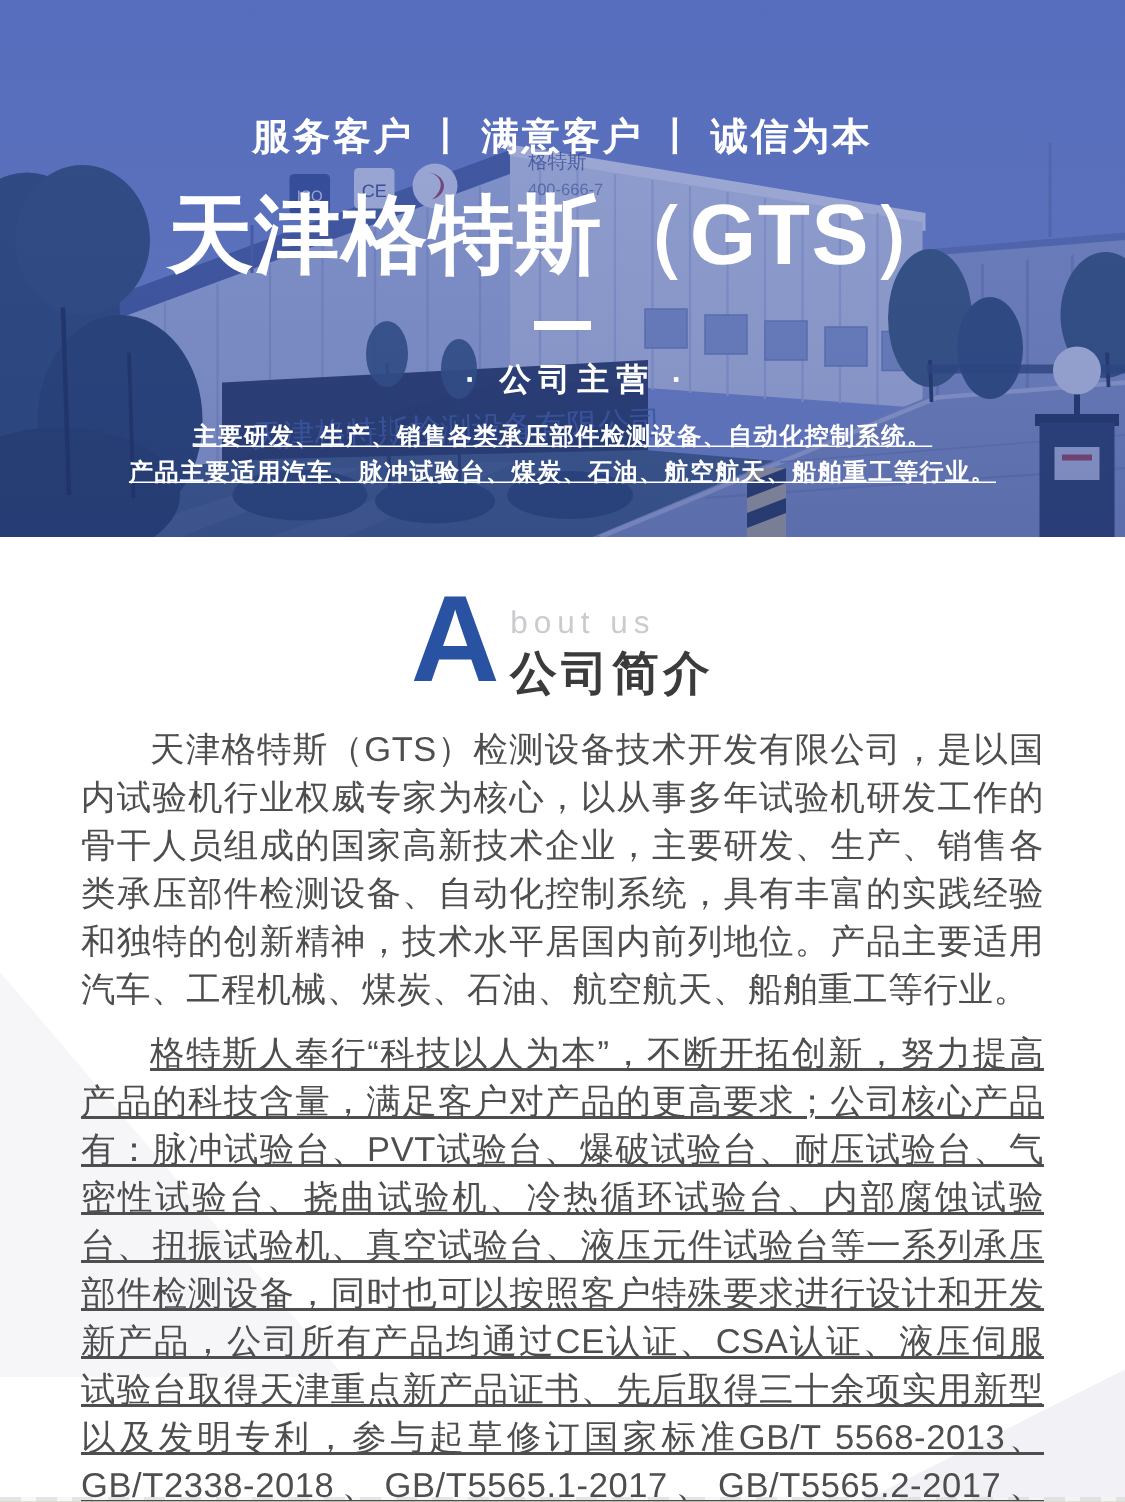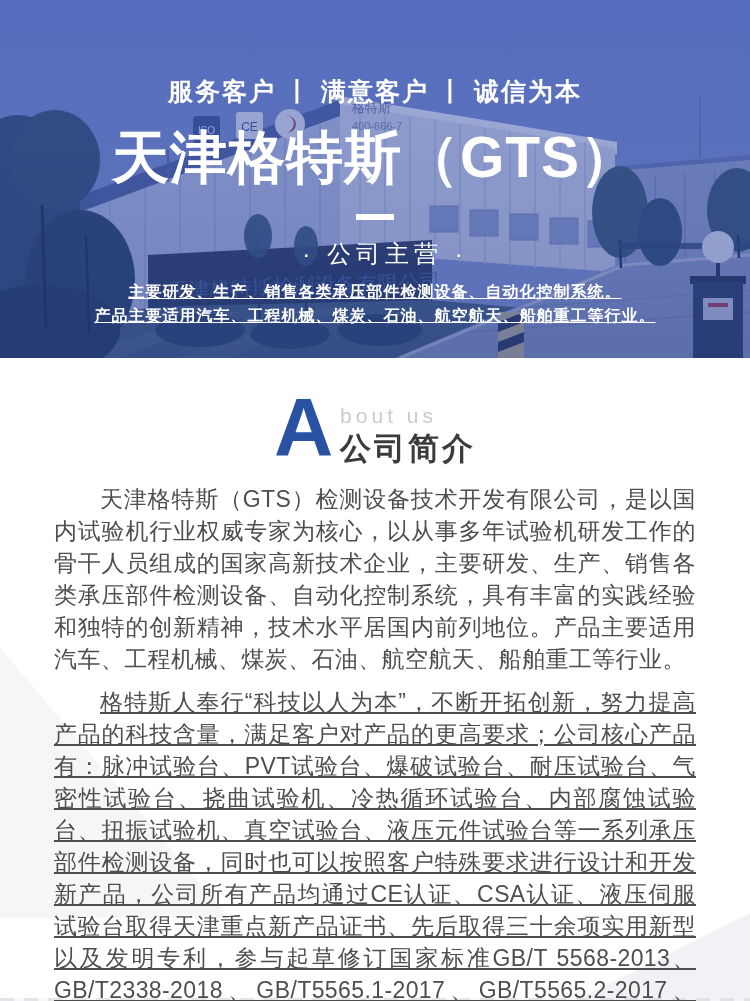--- a/index.html
+++ b/index.html
@@ -8,21 +8,21 @@
 
   
   .hero{position:relative;width:750px;height:358px;overflow:hidden;}
   .hero-photo{position:absolute;left:0;top:0;width:750px;height:358px;display:block;}
   .hero-overlay{position:absolute;left:0;top:0;right:0;bottom:0;
     background:linear-gradient(180deg,rgba(48,72,168,.40) 0%,rgba(40,62,152,.46) 70%,rgba(36,56,142,.50) 100%);}
   .hero-content{position:absolute;left:0;top:0;right:0;bottom:0;text-align:center;color:#fff;padding-top:76px;box-sizing:border-box;}
   .hero-slogan{font-size:25px;line-height:30px;font-weight:700;letter-spacing:2px;}
   .hero-title{margin:20px 14px 0;font-size:57px;line-height:62px;font-weight:700;letter-spacing:1px;}
   .hero-divider{width:38px;height:6px;background:#ffffff;margin:26px auto 0;}
-  .hero-label{margin-top:21px;font-size:24px;line-height:26px;font-weight:400;letter-spacing:5px;margin-left:20px;}
+  .hero-label{margin-top:21px;font-size:21px;line-height:26px;font-weight:700;letter-spacing:5px;margin-left:20px;}
   .hero-desc{margin:13px 0 0;font-size:16px;line-height:24px;font-weight:700;letter-spacing:1px;text-decoration:underline;}
   .hero-desc + .hero-desc{margin-top:0;}
 
   
   .about{position:relative;width:750px;height:643px;background:#fff;padding-top:37px;box-sizing:border-box;}
   .wm{position:absolute;pointer-events:none;z-index:0;}
   .wm-left{left:0;top:290px;width:230px;height:270px;background:#f6f6f9;
     clip-path:polygon(0 0,100% 100%,0 100%);}
   .wm-right{right:0;bottom:0;width:175px;height:88px;background:#f2f2f6;
     clip-path:polygon(100% 0,100% 100%,0 100%);}
@@ -183,21 +183,21 @@
     </svg>
 
     <div class="hero-overlay"></div>
 
     <div class="hero-content">
       <div class="hero-slogan">服务客户 丨 满意客户 丨 诚信为本</div>
       <h1 class="hero-title">天津格特斯（GTS）</h1>
       <div class="hero-divider"></div>
       <div class="hero-label">· 公司主营 ·</div>
       <p class="hero-desc">主要研发、生产、销售各类承压部件检测设备、自动化控制系统。</p>
-      <p class="hero-desc">产品主要适用汽车、工程机械、煤炭、石油、航空航天、船舶重工等行业。</p>
+      <p class="hero-desc">产品主要适用汽车、脉冲试验台、煤炭、石油、航空航天、船舶重工等行业。</p>
     </div>
   </section>
 
   <section class="about">
     <div class="wm wm-left"></div>
     <div class="wm wm-right"></div>
 
     <div class="about-head">
       <span class="about-letter">A</span>
       <span class="about-titles">

